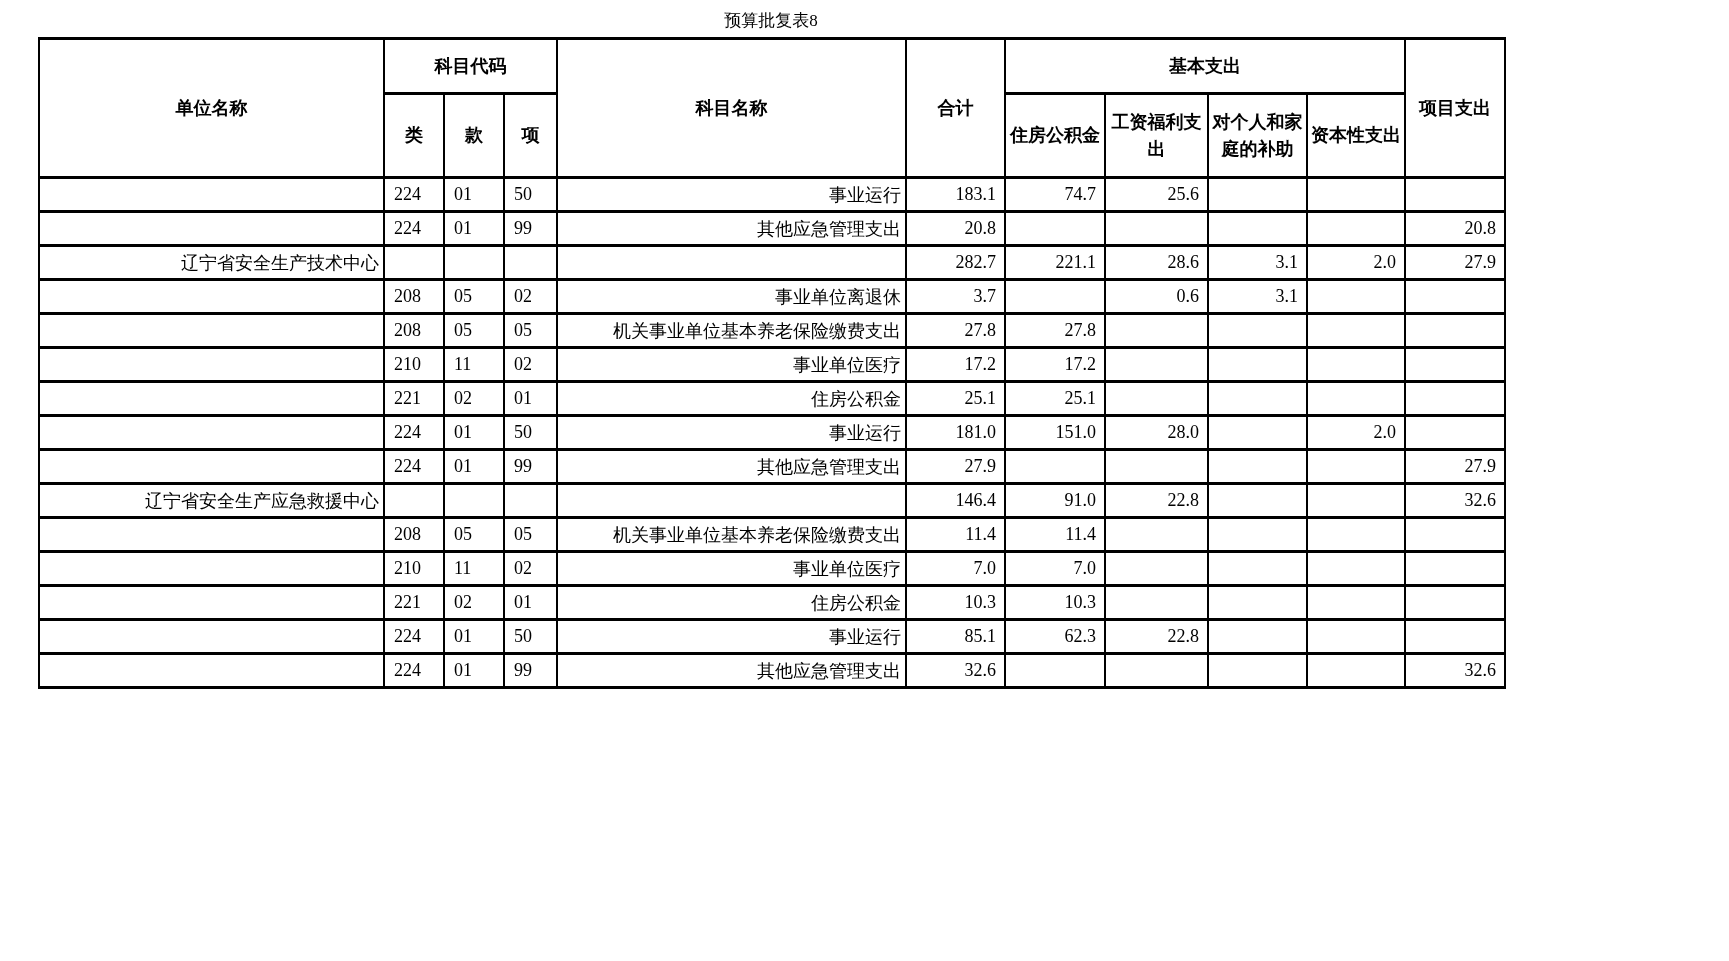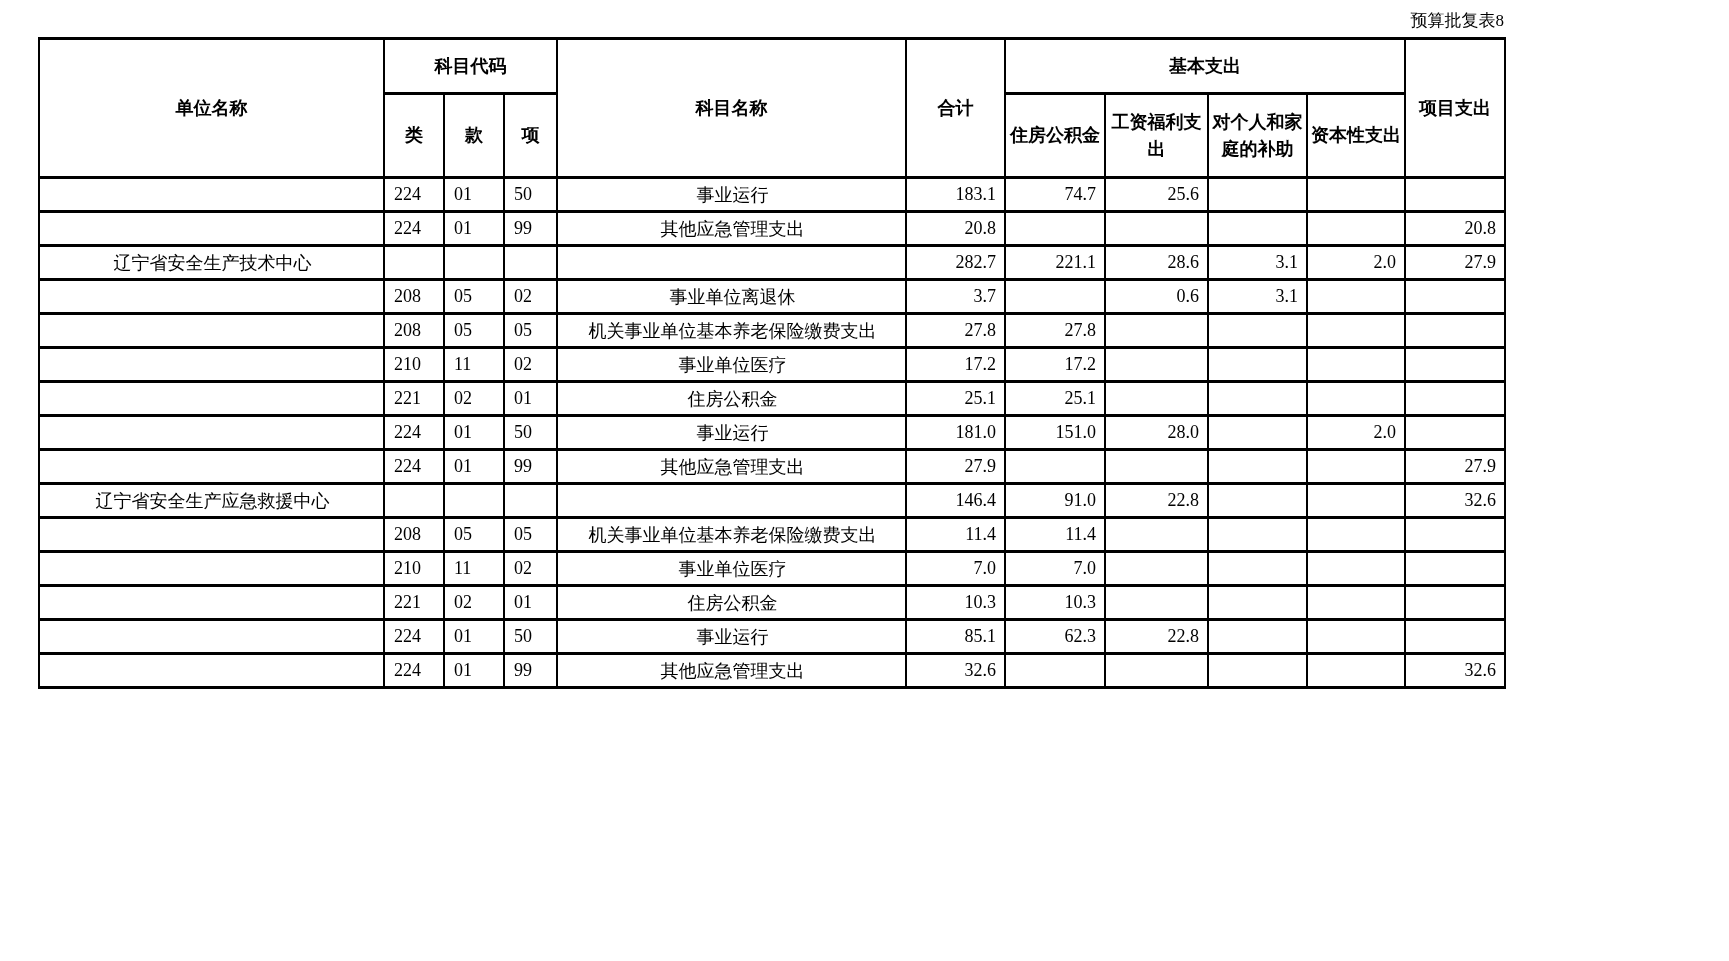--- a/index.html
+++ b/index.html
@@ -16,21 +16,21 @@
     width: 1466px;
     text-align: center;
     font-size: 31px;
     font-weight: bold;
     letter-spacing: 1px;
     white-space: nowrap;
   }
   .doc-notes {
     margin: 10px 0 4px 38px;
     width: 1466px;
-    text-align: right;
+    text-align: center;
     font-size: 17px;
     line-height: 1.35;
   }
   table.budget {
     margin-left: 38px;
     width: 1466px;
     border-collapse: collapse;
     table-layout: fixed;
   }
   table.budget th, table.budget td {
@@ -47,21 +47,21 @@
     padding: 13px 3px;
   }
   thead tr.group-row th { height: 40px; }
   thead tr.sub-row th { height: 84px; }
   tbody td {
     height: 34px;
     font-size: 18px;
     vertical-align: middle;
     white-space: nowrap;
   }
-  td.cell-txt  { text-align: center;  padding-left: 6px;  padding-right: 4px; }
+  td.cell-txt  { text-align: right;  padding-left: 6px;  padding-right: 4px; }
   td.cell-code { text-align: left;  padding-left: 9px;  padding-right: 2px; }
   td.cell-num  { text-align: right; padding-right: 8px; padding-left: 2px; }
 </style>
 </head>
 <body>
 
 <div class="sheet">
 
 
   <div class="doc-notes">

